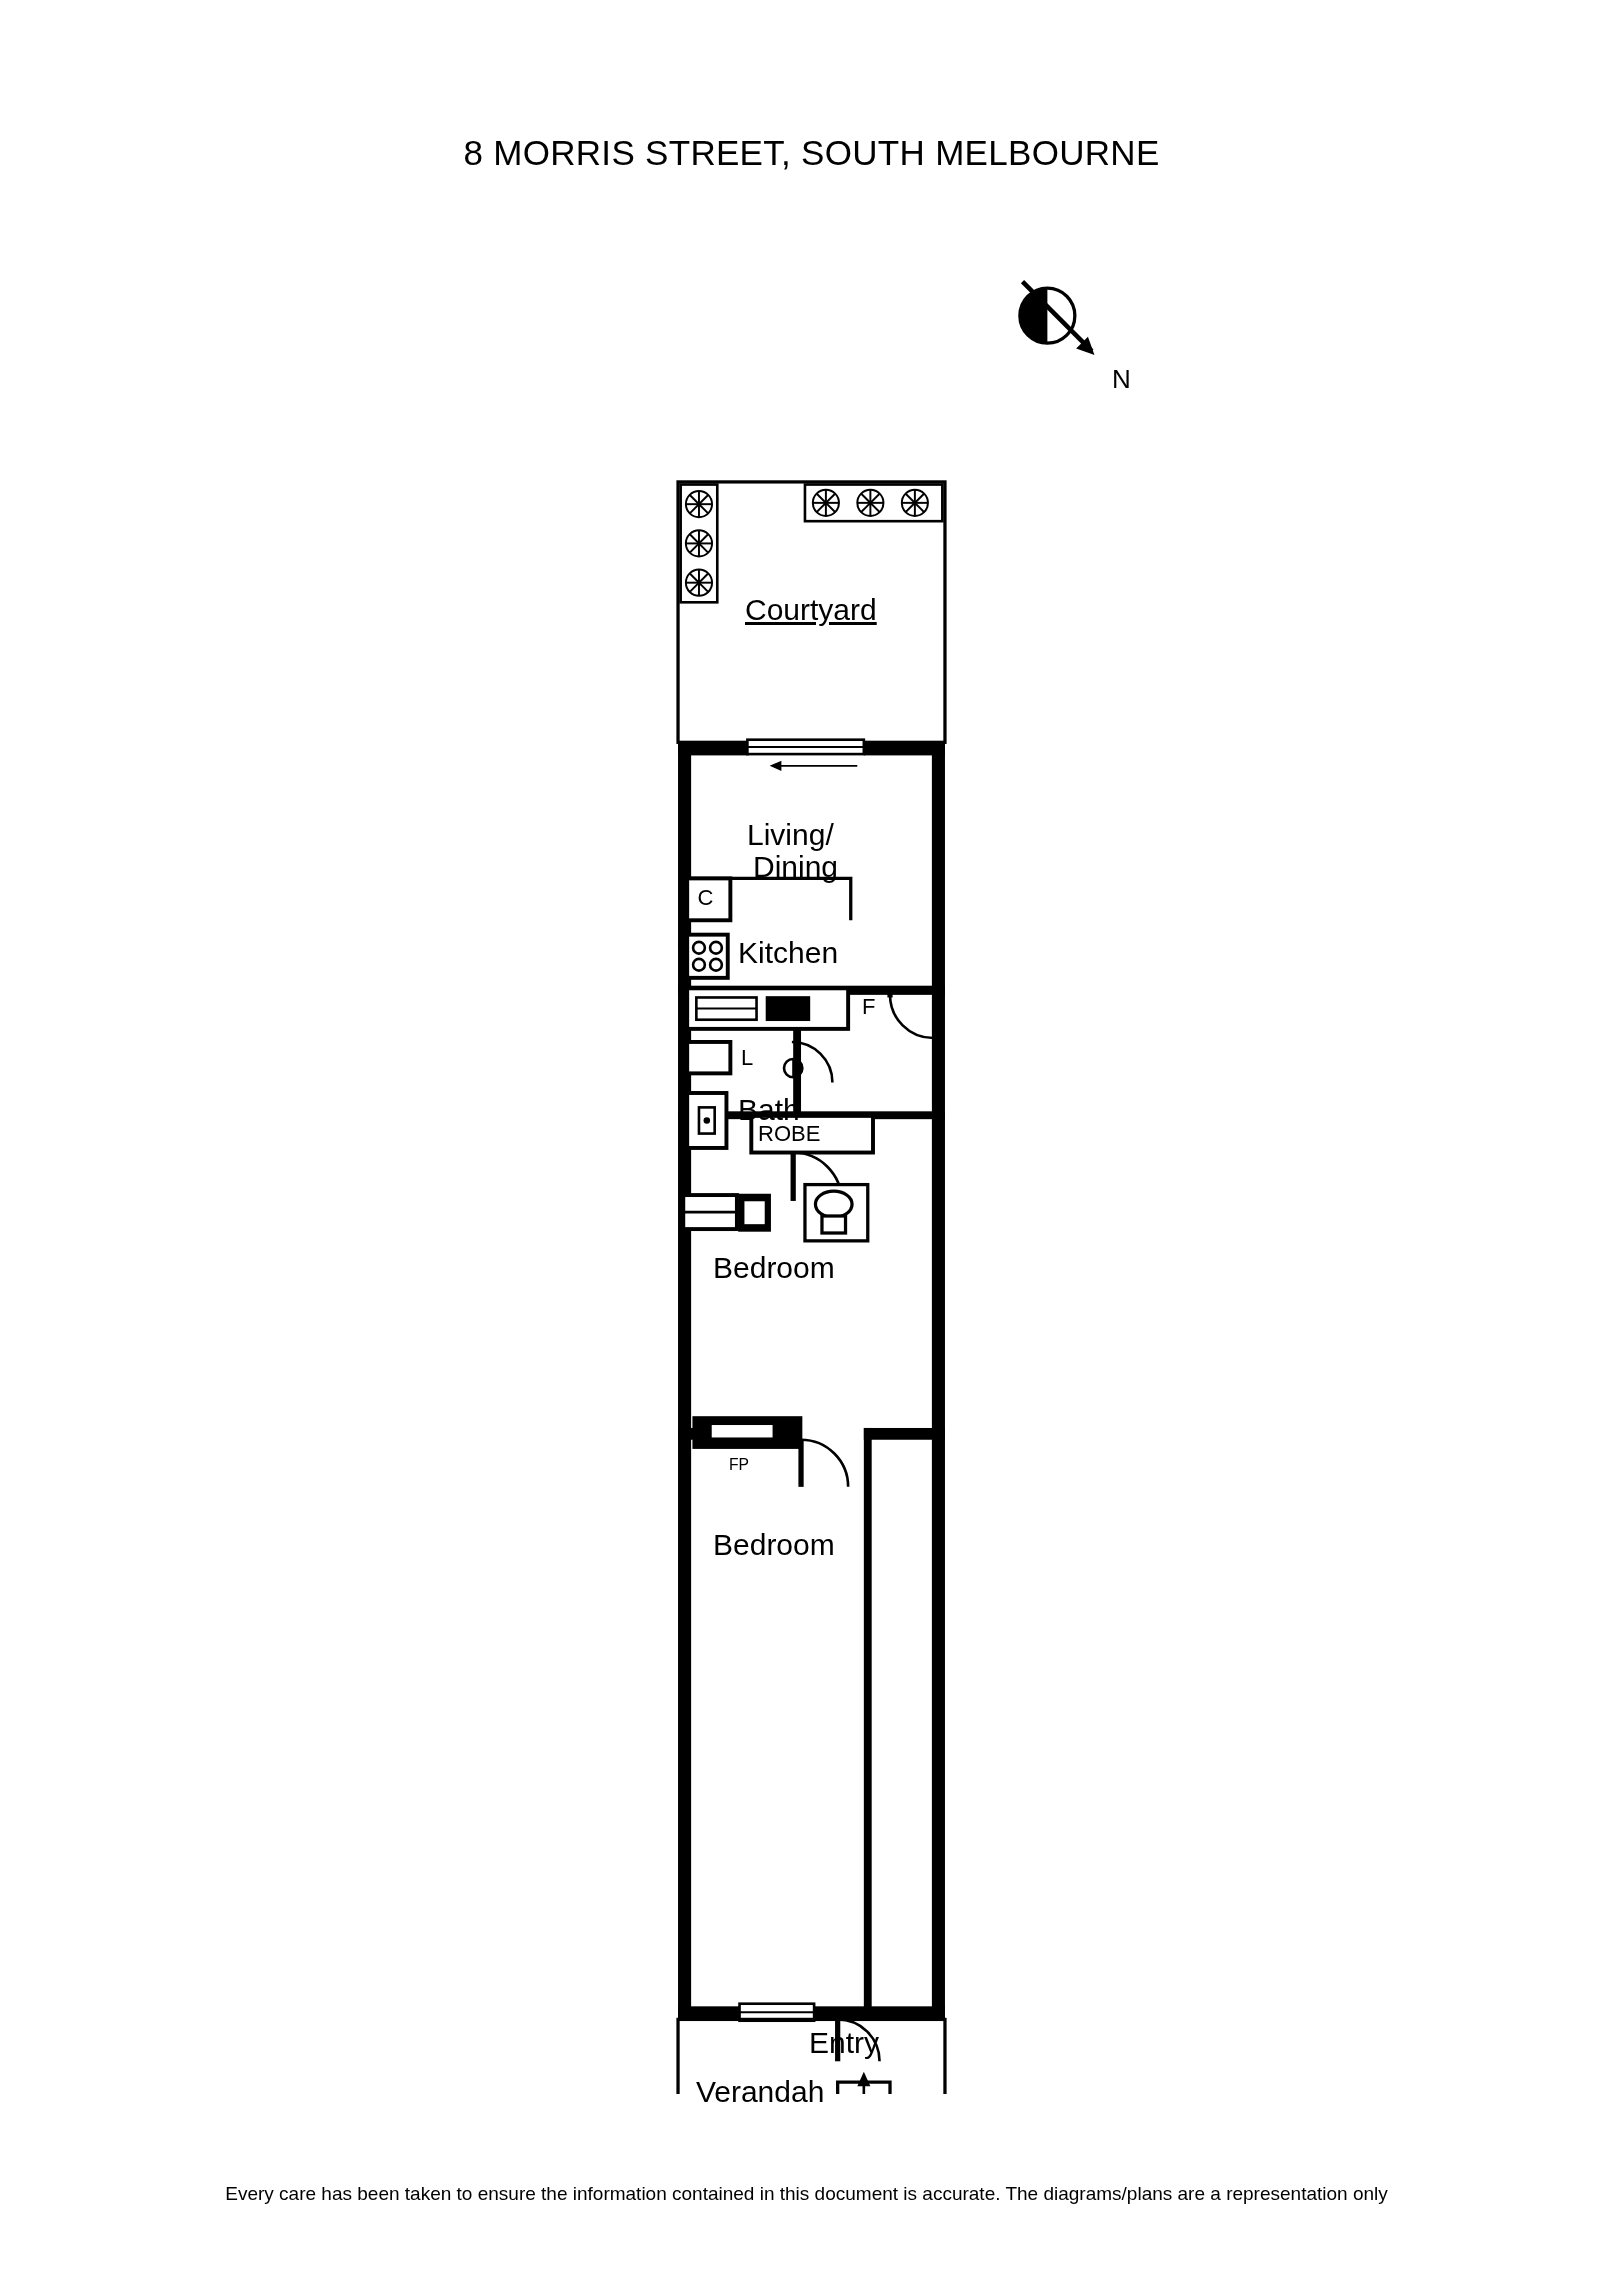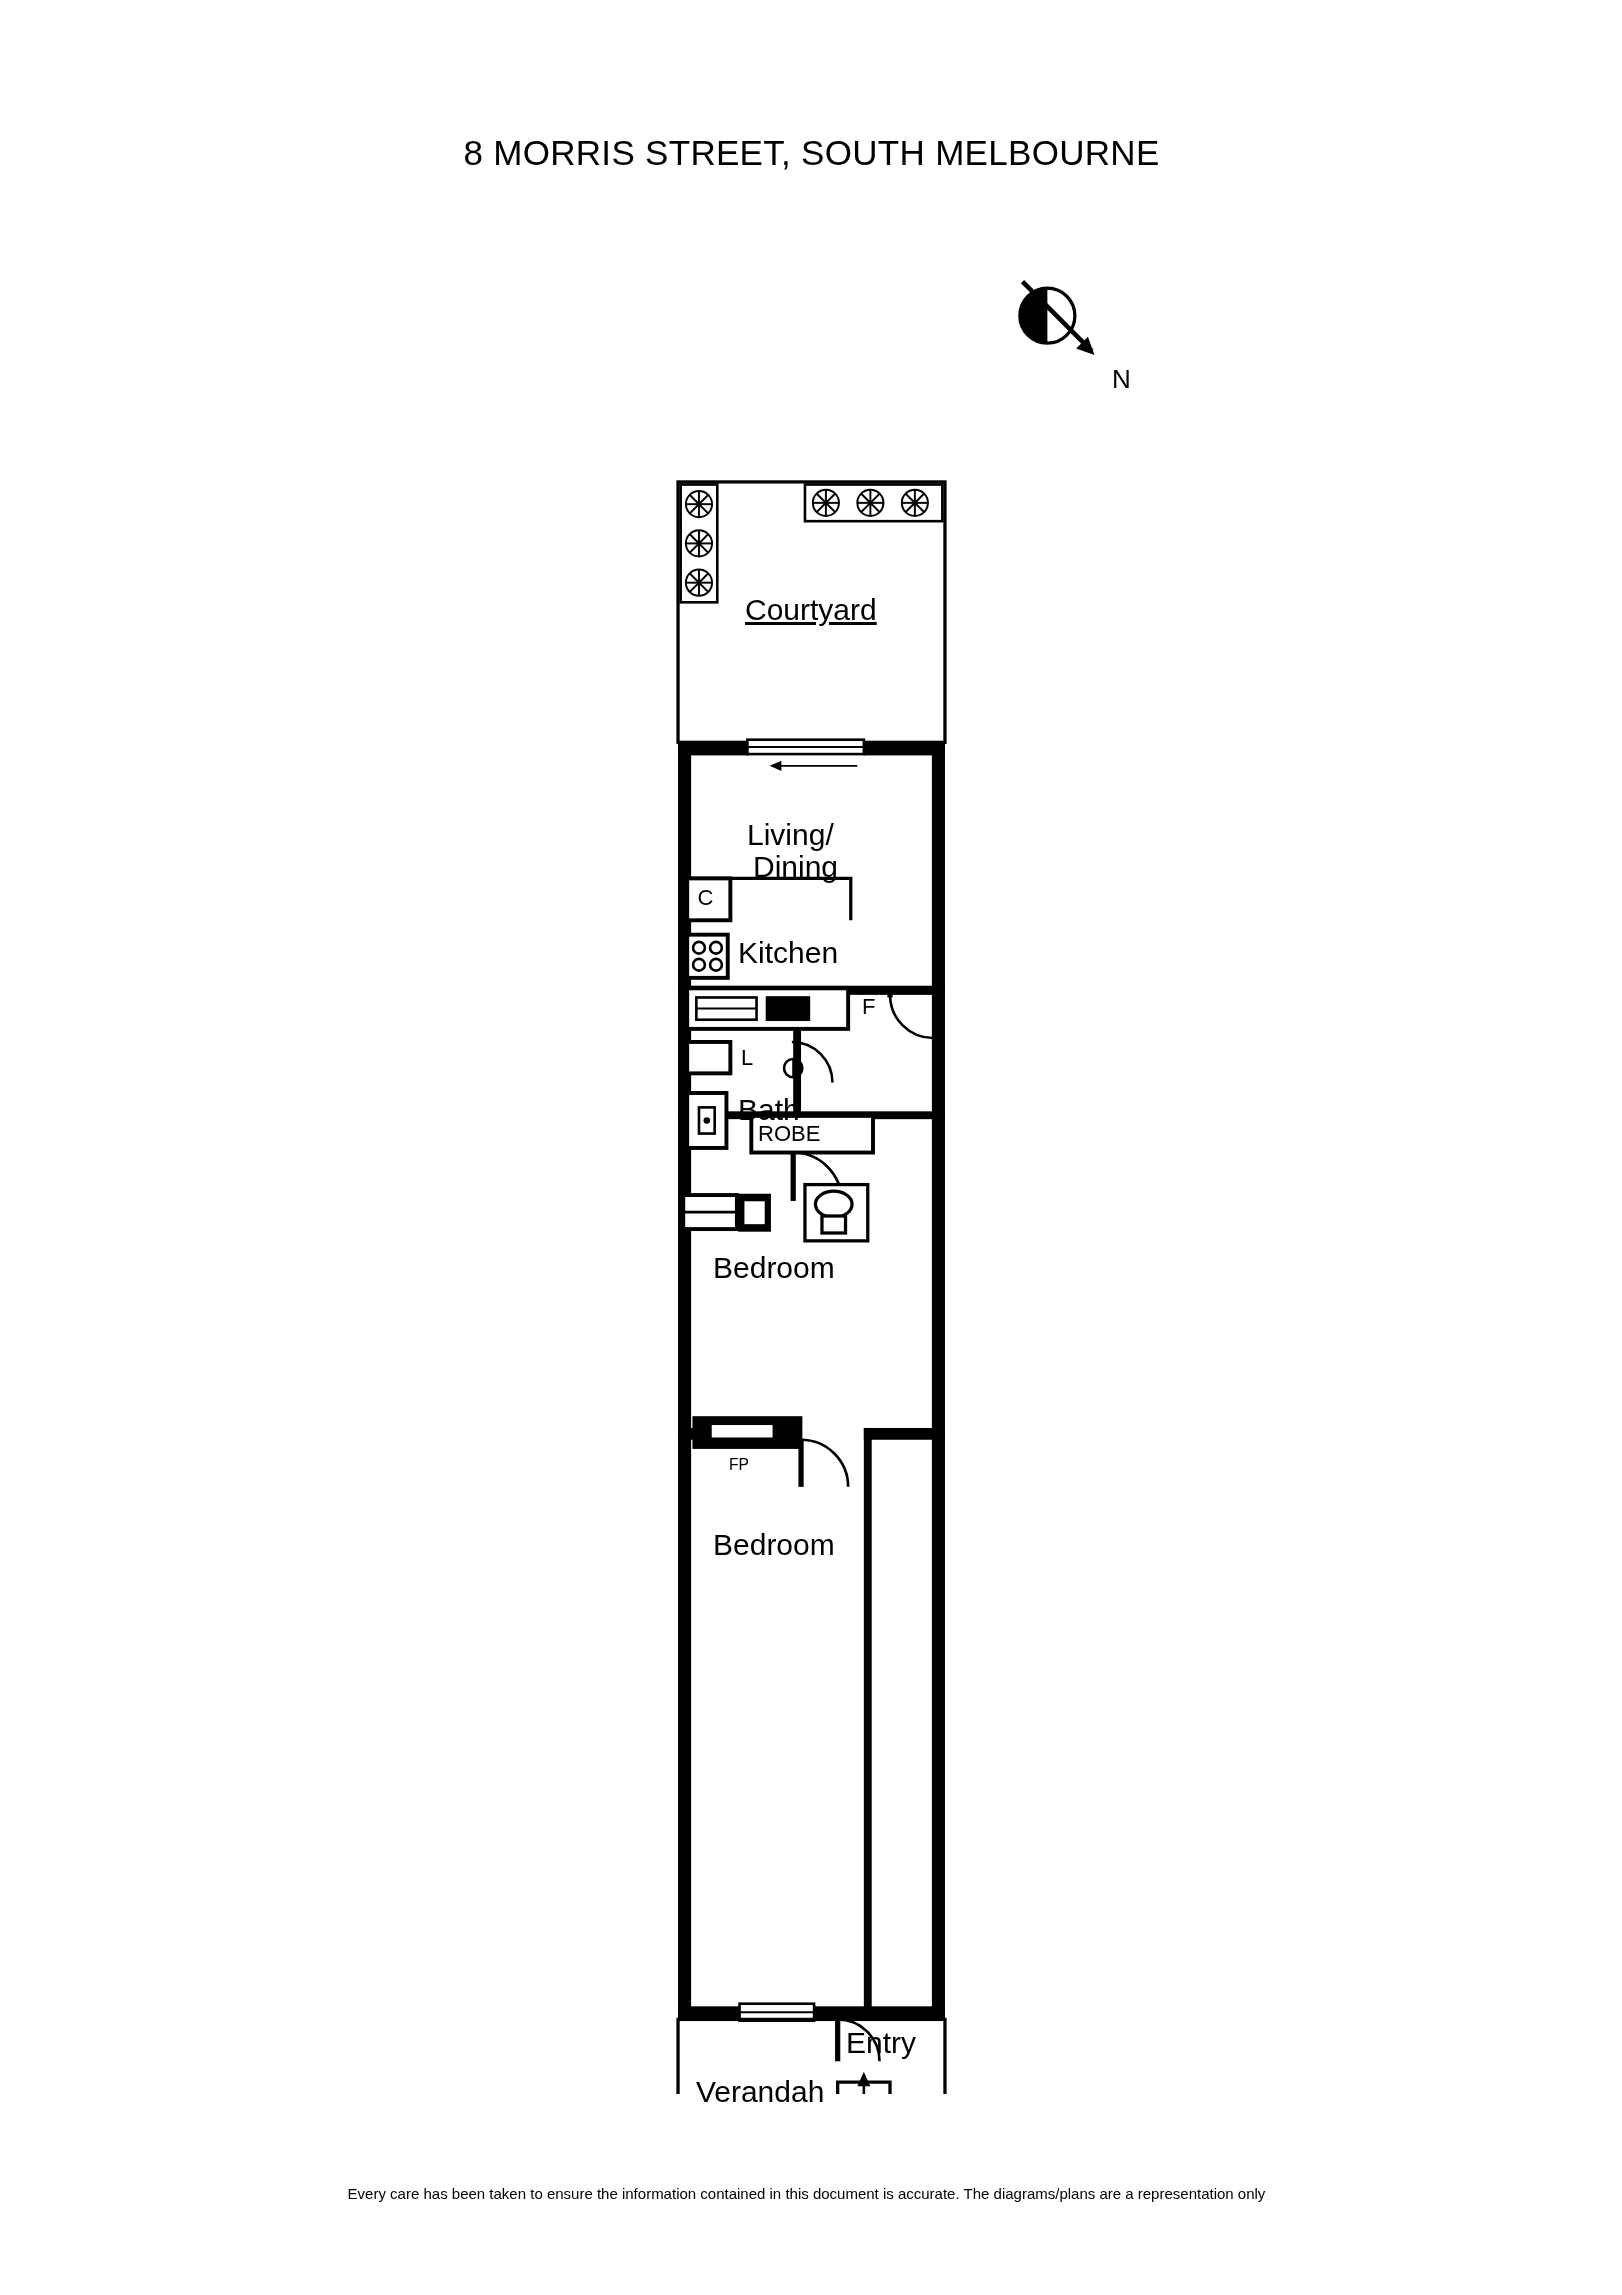--- a/index.html
+++ b/index.html
@@ -67,21 +67,21 @@
     font-size: 22px;
   }
 
   
   #disclaimer {
     position: absolute;
     left: 0;
     top: 2179px;
     width: 1613px;
     text-align: center;
-    font-size: 15px;
+    font-size: 19px;
     line-height: 29px;
     padding: 0 59px;
     box-sizing: border-box;
   }
   #disclaimer div { white-space: nowrap; }
 </style>
 </head>
 <body>
 
 <div id="page-title">8 MORRIS STREET, SOUTH MELBOURNE</div>
@@ -255,21 +255,21 @@
   <div class="plan-label" style="left:64px; top:615px;">Bath</div>
 
   <div class="plan-label boxed" style="left:84px; top:643px;">ROBE</div>
 
   <div class="plan-label" style="left:39px; top:773px;">Bedroom</div>
 
   <div class="plan-label tiny" style="left:55px; top:978px;">FP</div>
 
   <div class="plan-label" style="left:39px; top:1050px;">Bedroom</div>
 
-  <div class="plan-label" style="left:135px; top:1548px;margin-left:37px;">Entry</div>
+  <div class="plan-label" style="left:135px; top:1548px;">Entry</div>
 
   <div class="plan-label" style="left:3.9px; top:1597px;margin-left:18px;">Verandah</div>
 </div>
 
 <div id="disclaimer">
   <div>Every care has been taken to ensure the information contained in this document is accurate. The diagrams/plans are a representation only</div>
 </div>
 
 
 </body></html>

